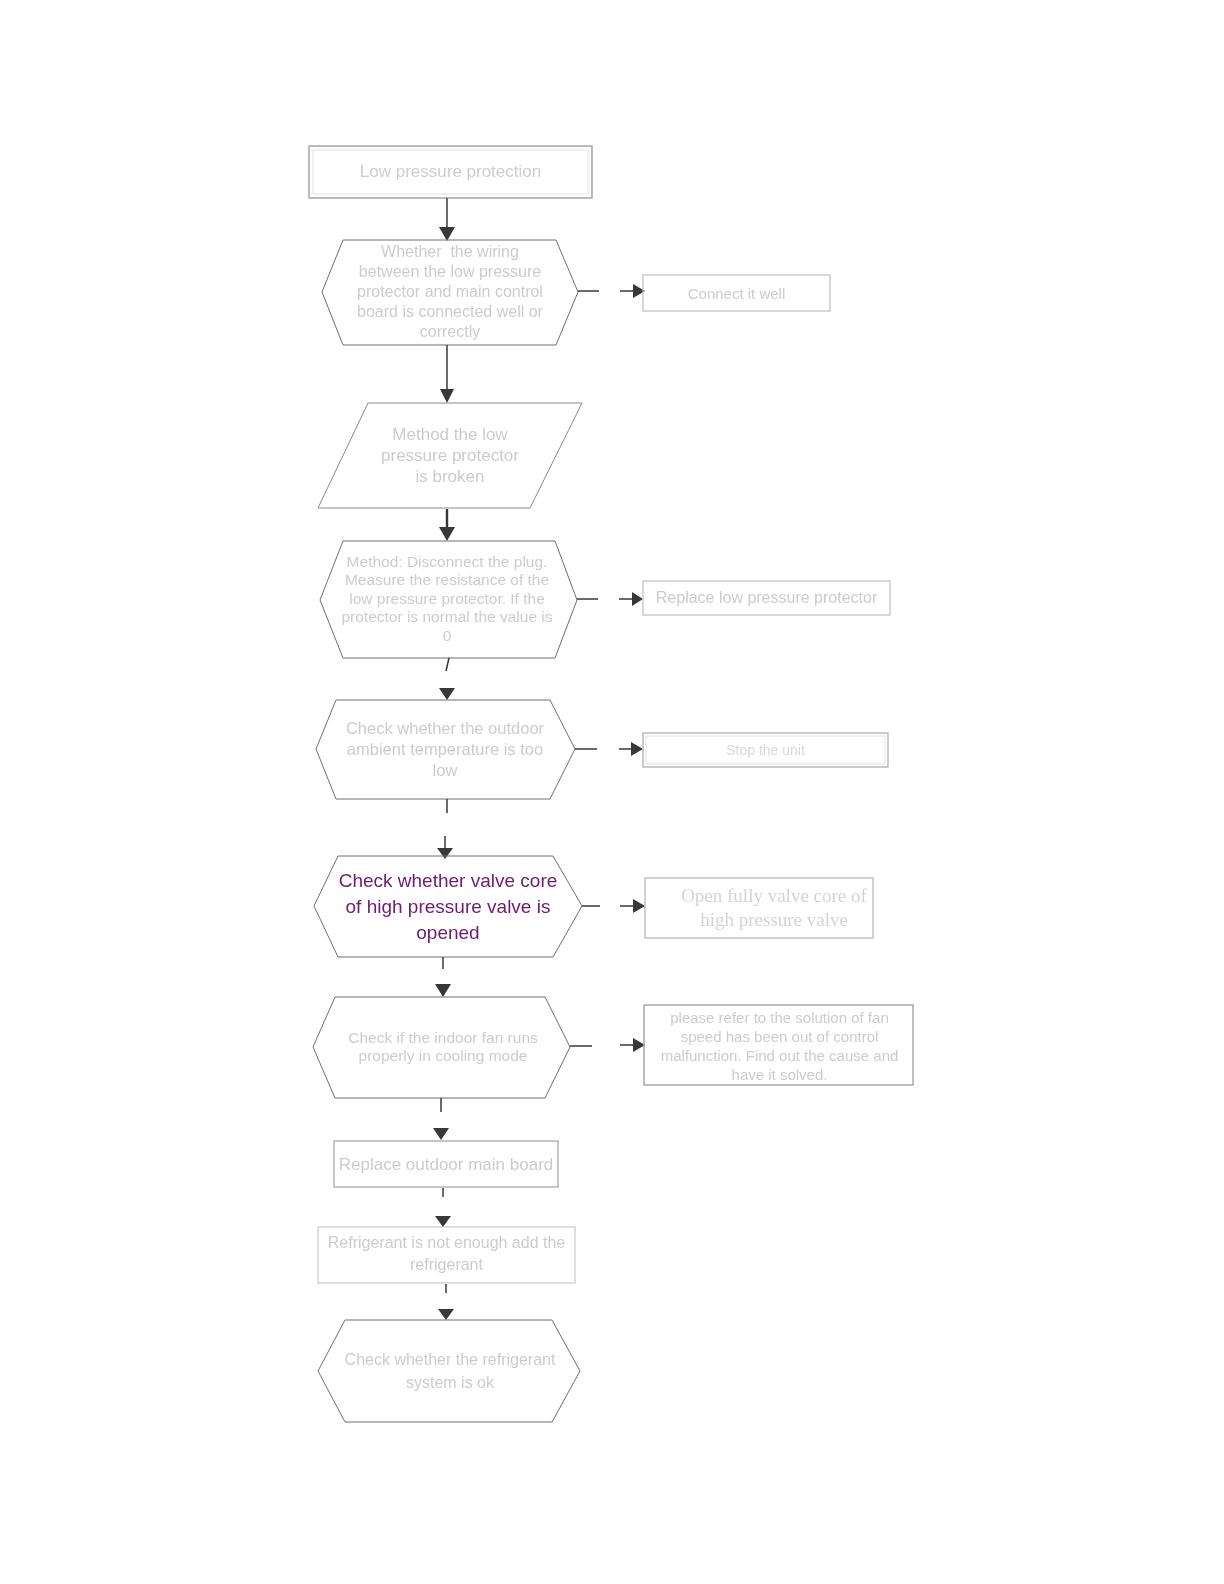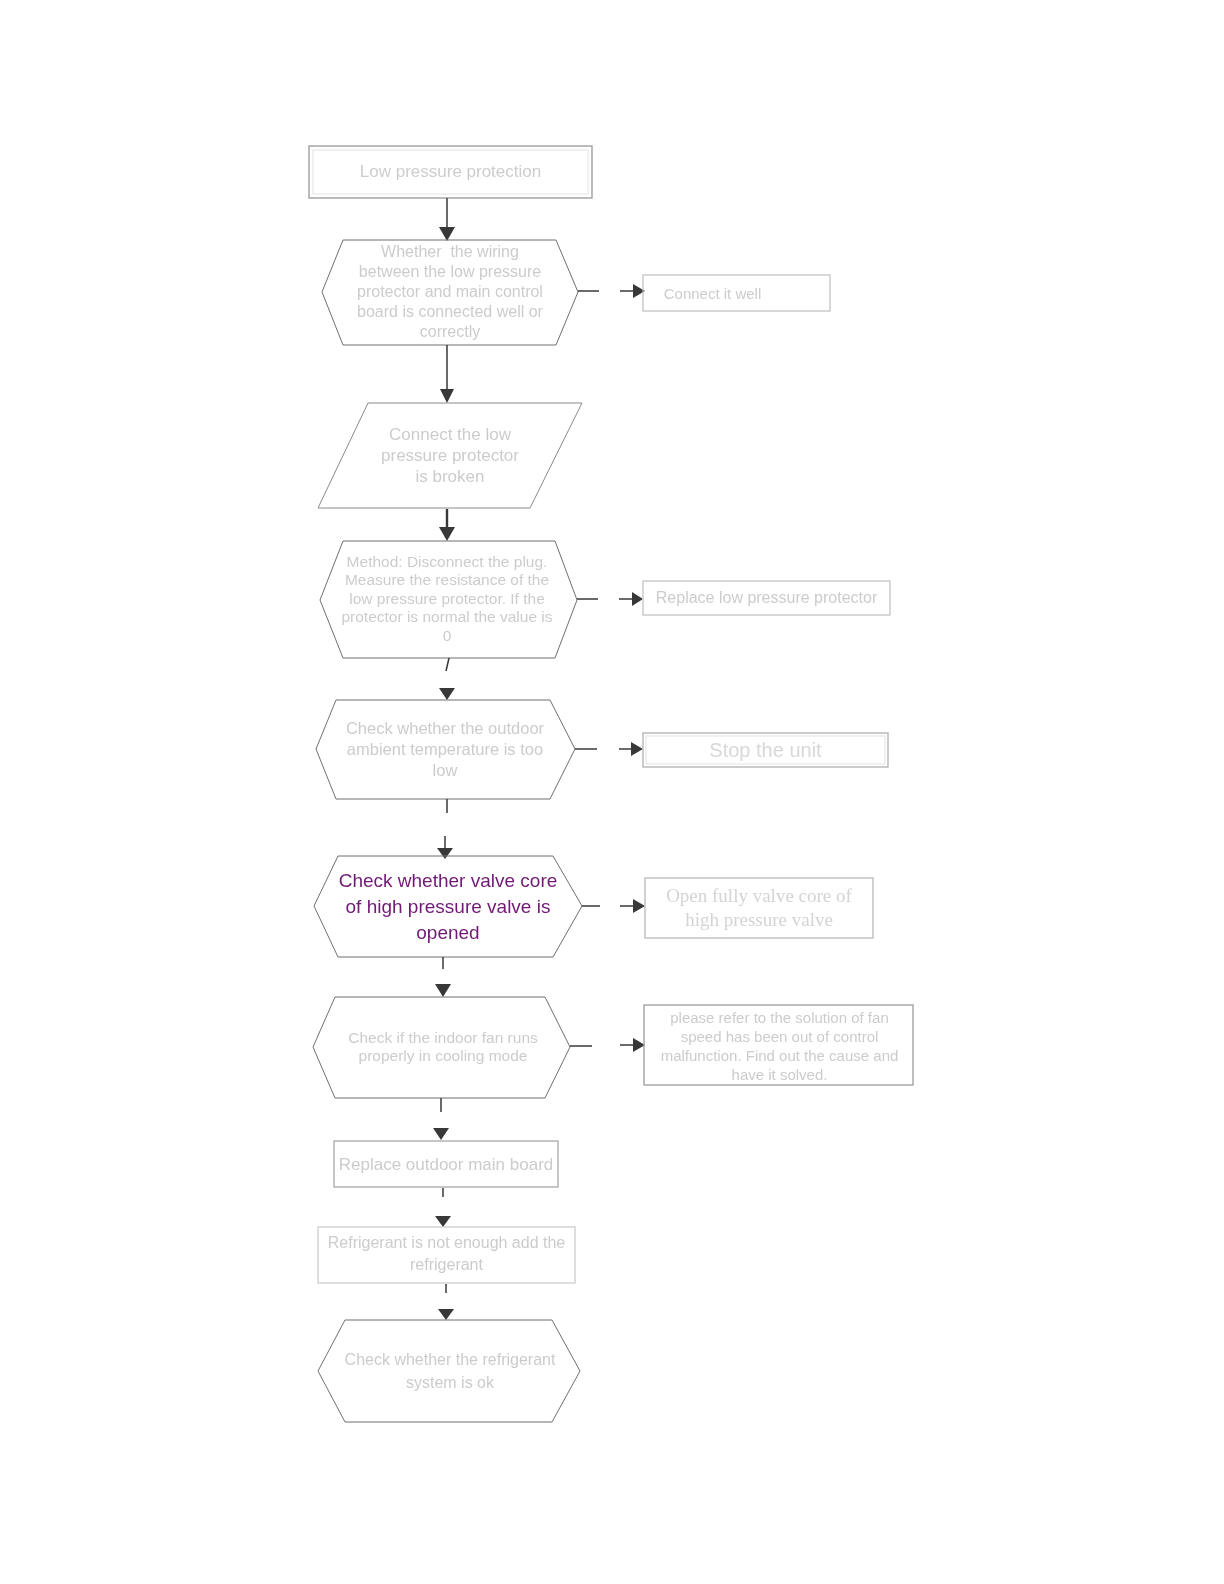--- a/index.html
+++ b/index.html
@@ -36,21 +36,21 @@
     white-space:pre-wrap;
     color:var(--text);
     pointer-events:none;
   }
   .f16{font-size:16px;line-height:20px;}
   .f15{font-size:15px;line-height:19px;}
   .f155{font-size:15.5px;line-height:18.5px;}
   .f165{font-size:16.5px;line-height:21px;}
   .f17{font-size:17px;line-height:21px;}
   .f19{font-size:19px;line-height:26px;color:#701a75;}
-  .f20{font-size:20px;color:#d8d8d8;}
+  .f20{font-size:14px;color:#d8d8d8;}
   .f16w{font-size:16px;line-height:23px;}
   .f155w{font-size:15.5px;line-height:18px;}
   .f16r{font-size:16px;line-height:22px;}
   .serif{font-family:"Liberation Serif", serif;font-size:19px;line-height:24px;color:#d4d4d4;}
   .title{font-size:17px;color:#cdcdcd;}
 </style>
 </head>
 <body>
 
 <div class="canvas">
@@ -134,23 +134,23 @@
   </svg>
 
   <div class="txt title" style="left:309px;top:146px;width:283px;height:52px;">Low pressure protection</div>
 
   <div class="txt f16" style="left:327px;top:240px;width:246px;height:103px;">Whether  the wiring
 between the low pressure
 protector and main control
 board is connected well or
 correctly</div>
 
-  <div class="txt f15" style="left:619px;top:275px;width:187px;height:36px;">Connect it well</div>
+  <div class="txt f15" style="left:643px;top:275px;width:187px;height:36px;">Connect it well</div>
 
-  <div class="txt f17" style="left:335px;top:405px;width:230px;height:100px;">Connect the low
+  <div class="txt f17" style="left:335px;top:405px;width:230px;height:100px;">Method the low
 pressure protector
 is broken</div>
 
   <div class="txt f155" style="left:320px;top:543px;width:254px;height:112px;">Method: Disconnect the plug.
 Measure the resistance of the
 low pressure protector. If the
 protector is normal the value is
 0</div>
 
   <div class="txt f16" style="left:643px;top:581px;width:247px;height:34px;">Replace low pressure protector</div>
@@ -158,21 +158,21 @@
   <div class="txt f165" style="left:323px;top:701px;width:244px;height:96px;">Check whether the outdoor
 ambient temperature is too
 low</div>
 
   <div class="txt f20" style="left:643px;top:733px;width:245px;height:34px;">Stop the unit</div>
 
   <div class="txt f19" style="left:323px;top:858px;width:250px;height:97px;">Check whether valve core
 of high pressure valve is
 opened</div>
 
-  <div class="txt serif" style="left:645px;top:878px;width:228px;height:60px;">Open fully valve core of
+  <div class="txt serif" style="left:645px;top:878px;width:228px;height:60px;padding-left:15px;">Open fully valve core of
 high pressure valve</div>
 
   <div class="txt f155w" style="left:323px;top:999px;width:240px;height:96px;">Check if the indoor fan runs
 properly in cooling mode</div>
 
   <div class="txt f15" style="left:648px;top:1008px;width:263px;height:75px;">please refer to the solution of fan
 speed has been out of control
 malfunction. Find out the cause and
 have it solved.</div>
 

